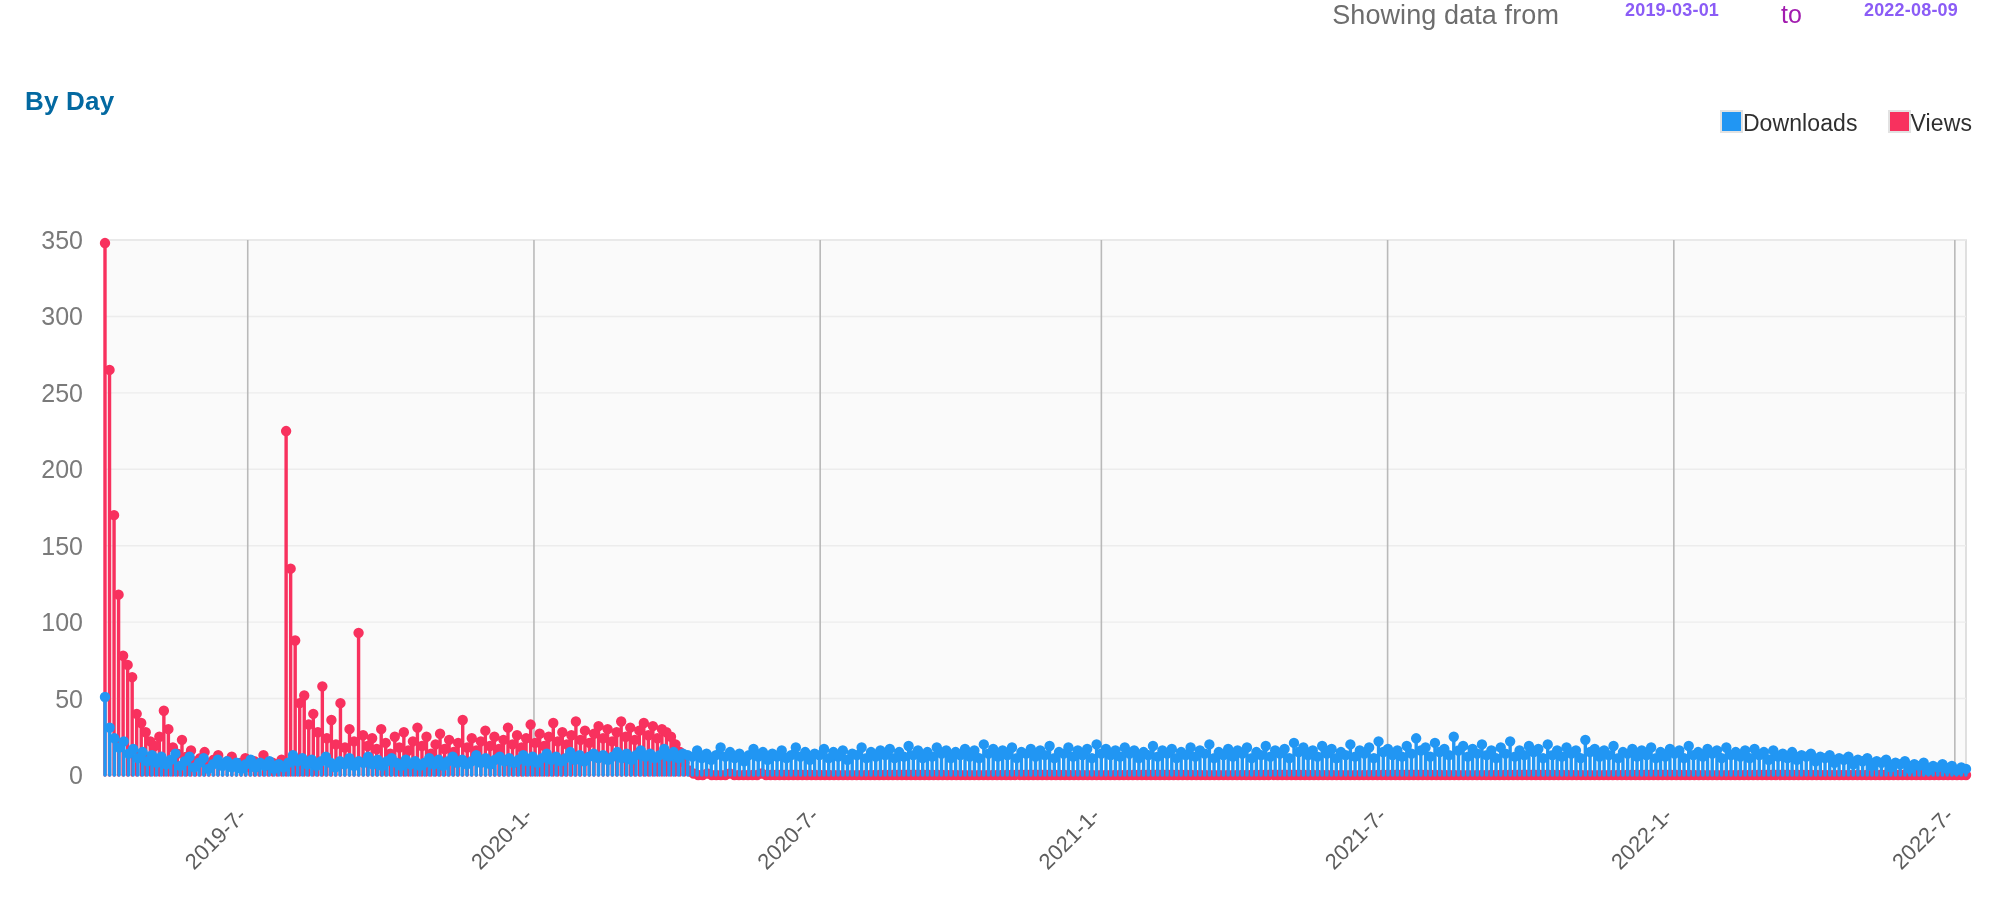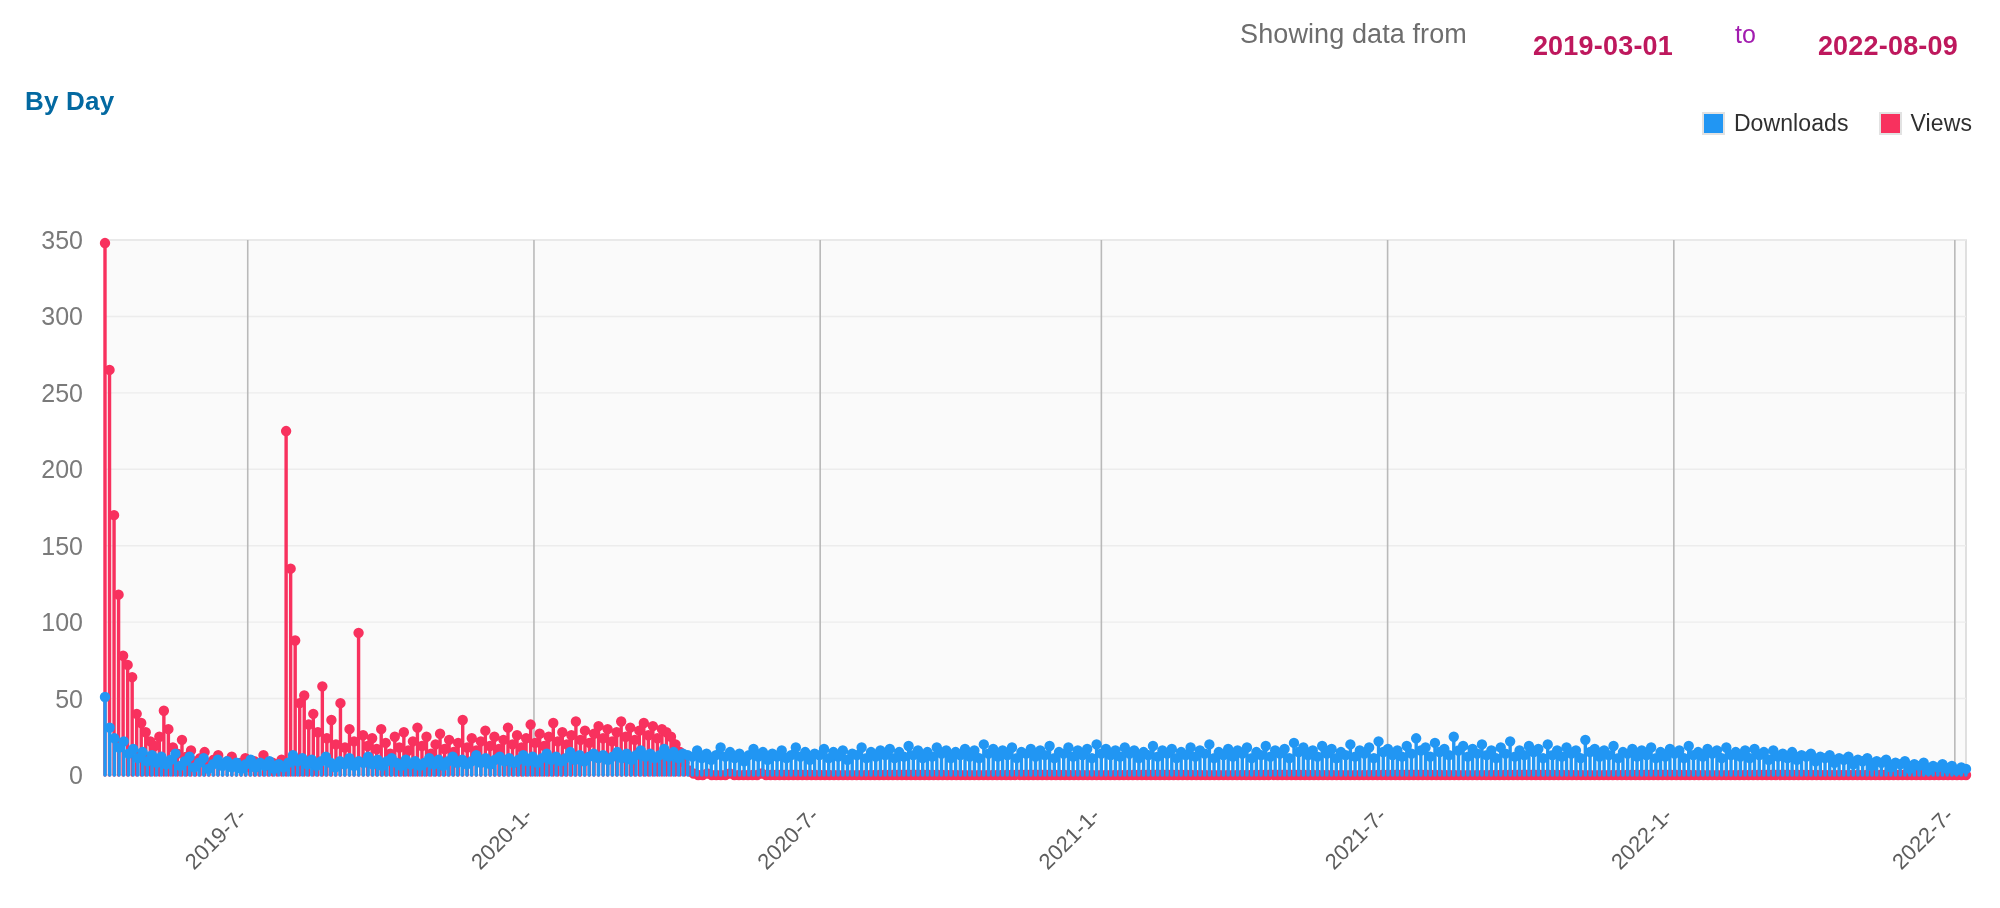--- a/index.html
+++ b/index.html
@@ -17,37 +17,36 @@
   }
 
   
   #header-bar {
     position: absolute;
     left: 0;
     top: 0;
     width: 2000px;
     height: 68px;
     display: flex;
-    align-items: center;
+    align-items: flex-start;
     justify-content: flex-end;
     padding-right: 42px;
     box-sizing: border-box;
   }
   #showing-label {
     font-size: 27px;
     color: #6d6d6d;
     font-weight: 400;
     letter-spacing: .1px;
   }
   .date-value {
-    font-size: 27px;
-    color: #be185d;
+    font-size: 18px;
+    color: #8b5cf6;
     font-weight: bold;
     letter-spacing: .2px;
-    margin-top: 24px;
   }
   #to-label {
     font-size: 25px;
     color: #a21caf;
     font-weight: 400;
   }
   .gap-a { width: 66px; }
   .gap-b { width: 62px; }
   .gap-c { width: 62px; }
 
@@ -66,22 +65,21 @@
   #legend {
     position: absolute;
     right: 28px;
     top: 110px;
     display: flex;
     align-items: center;
     gap: 30px;
   }
   .legend-item {
     display: flex;
-    align-items: center;
-    gap: 9px;
+    align-items: flex-start;
   }
   .legend-swatch {
     width: 19px;
     height: 19px;
     border: 2px solid #e2e2e2;
     background: #cccccc;
     box-sizing: content-box;
   }
   .legend-text {
     font-size: 23px;

